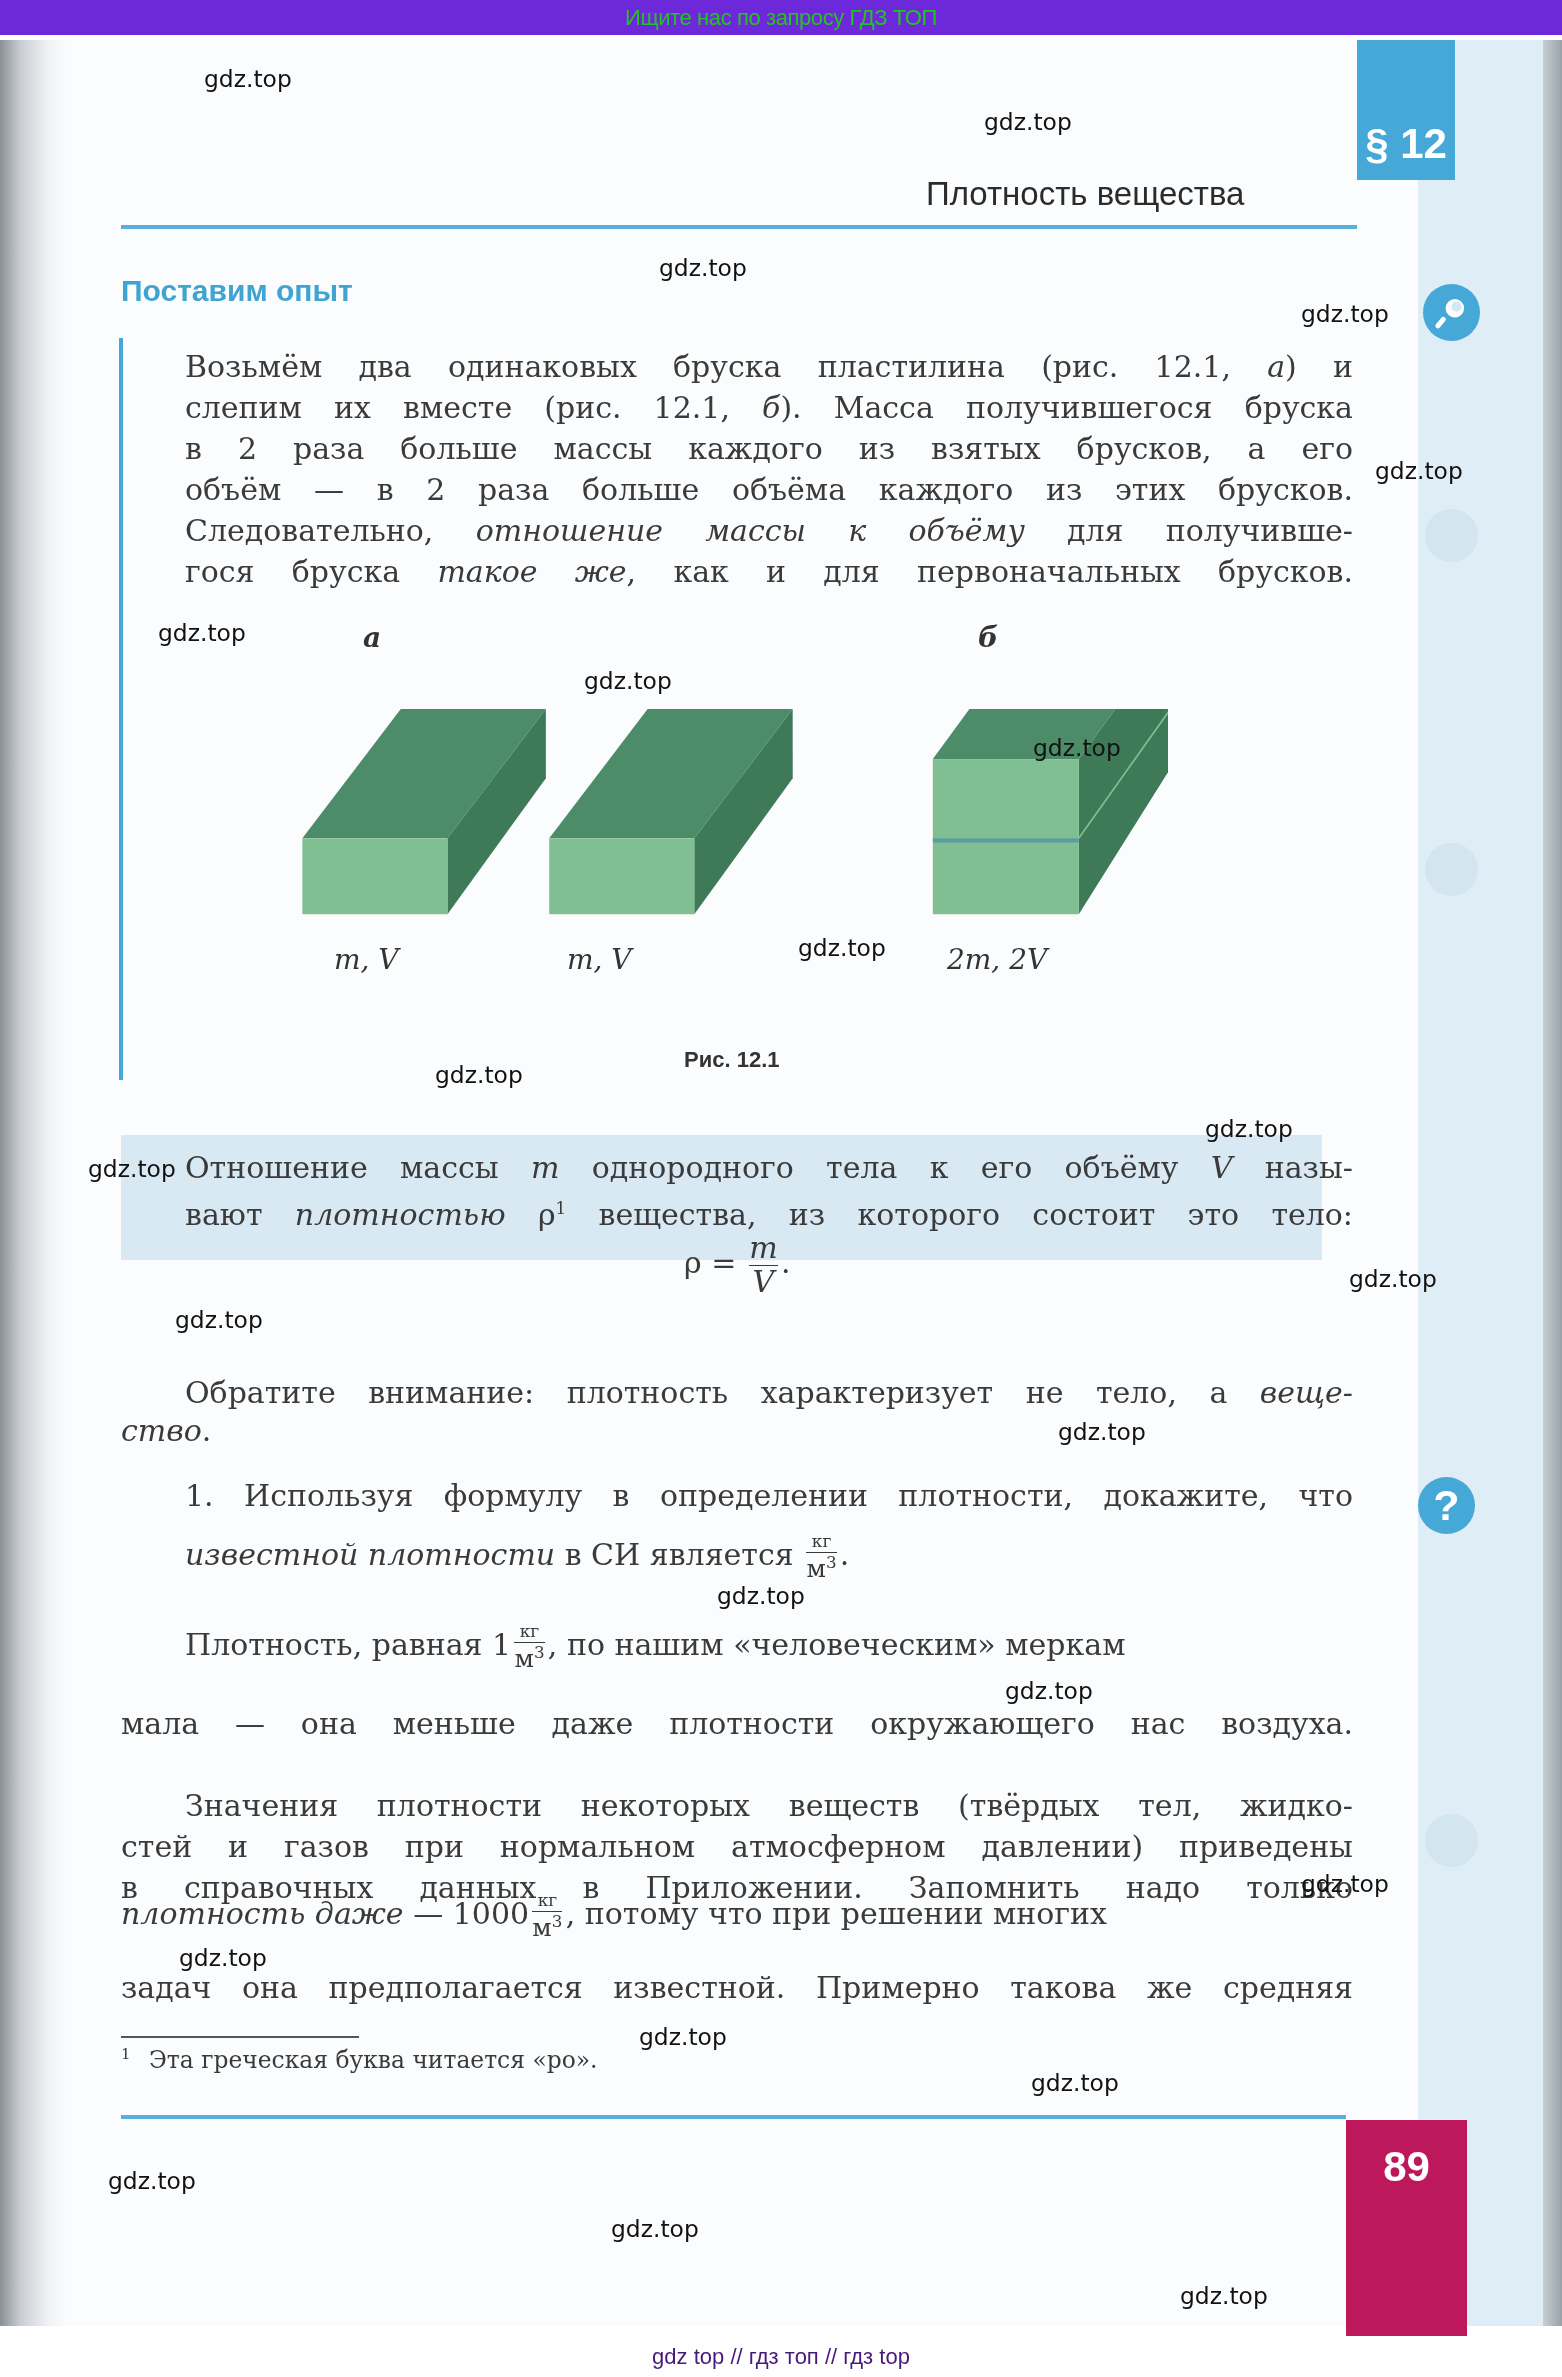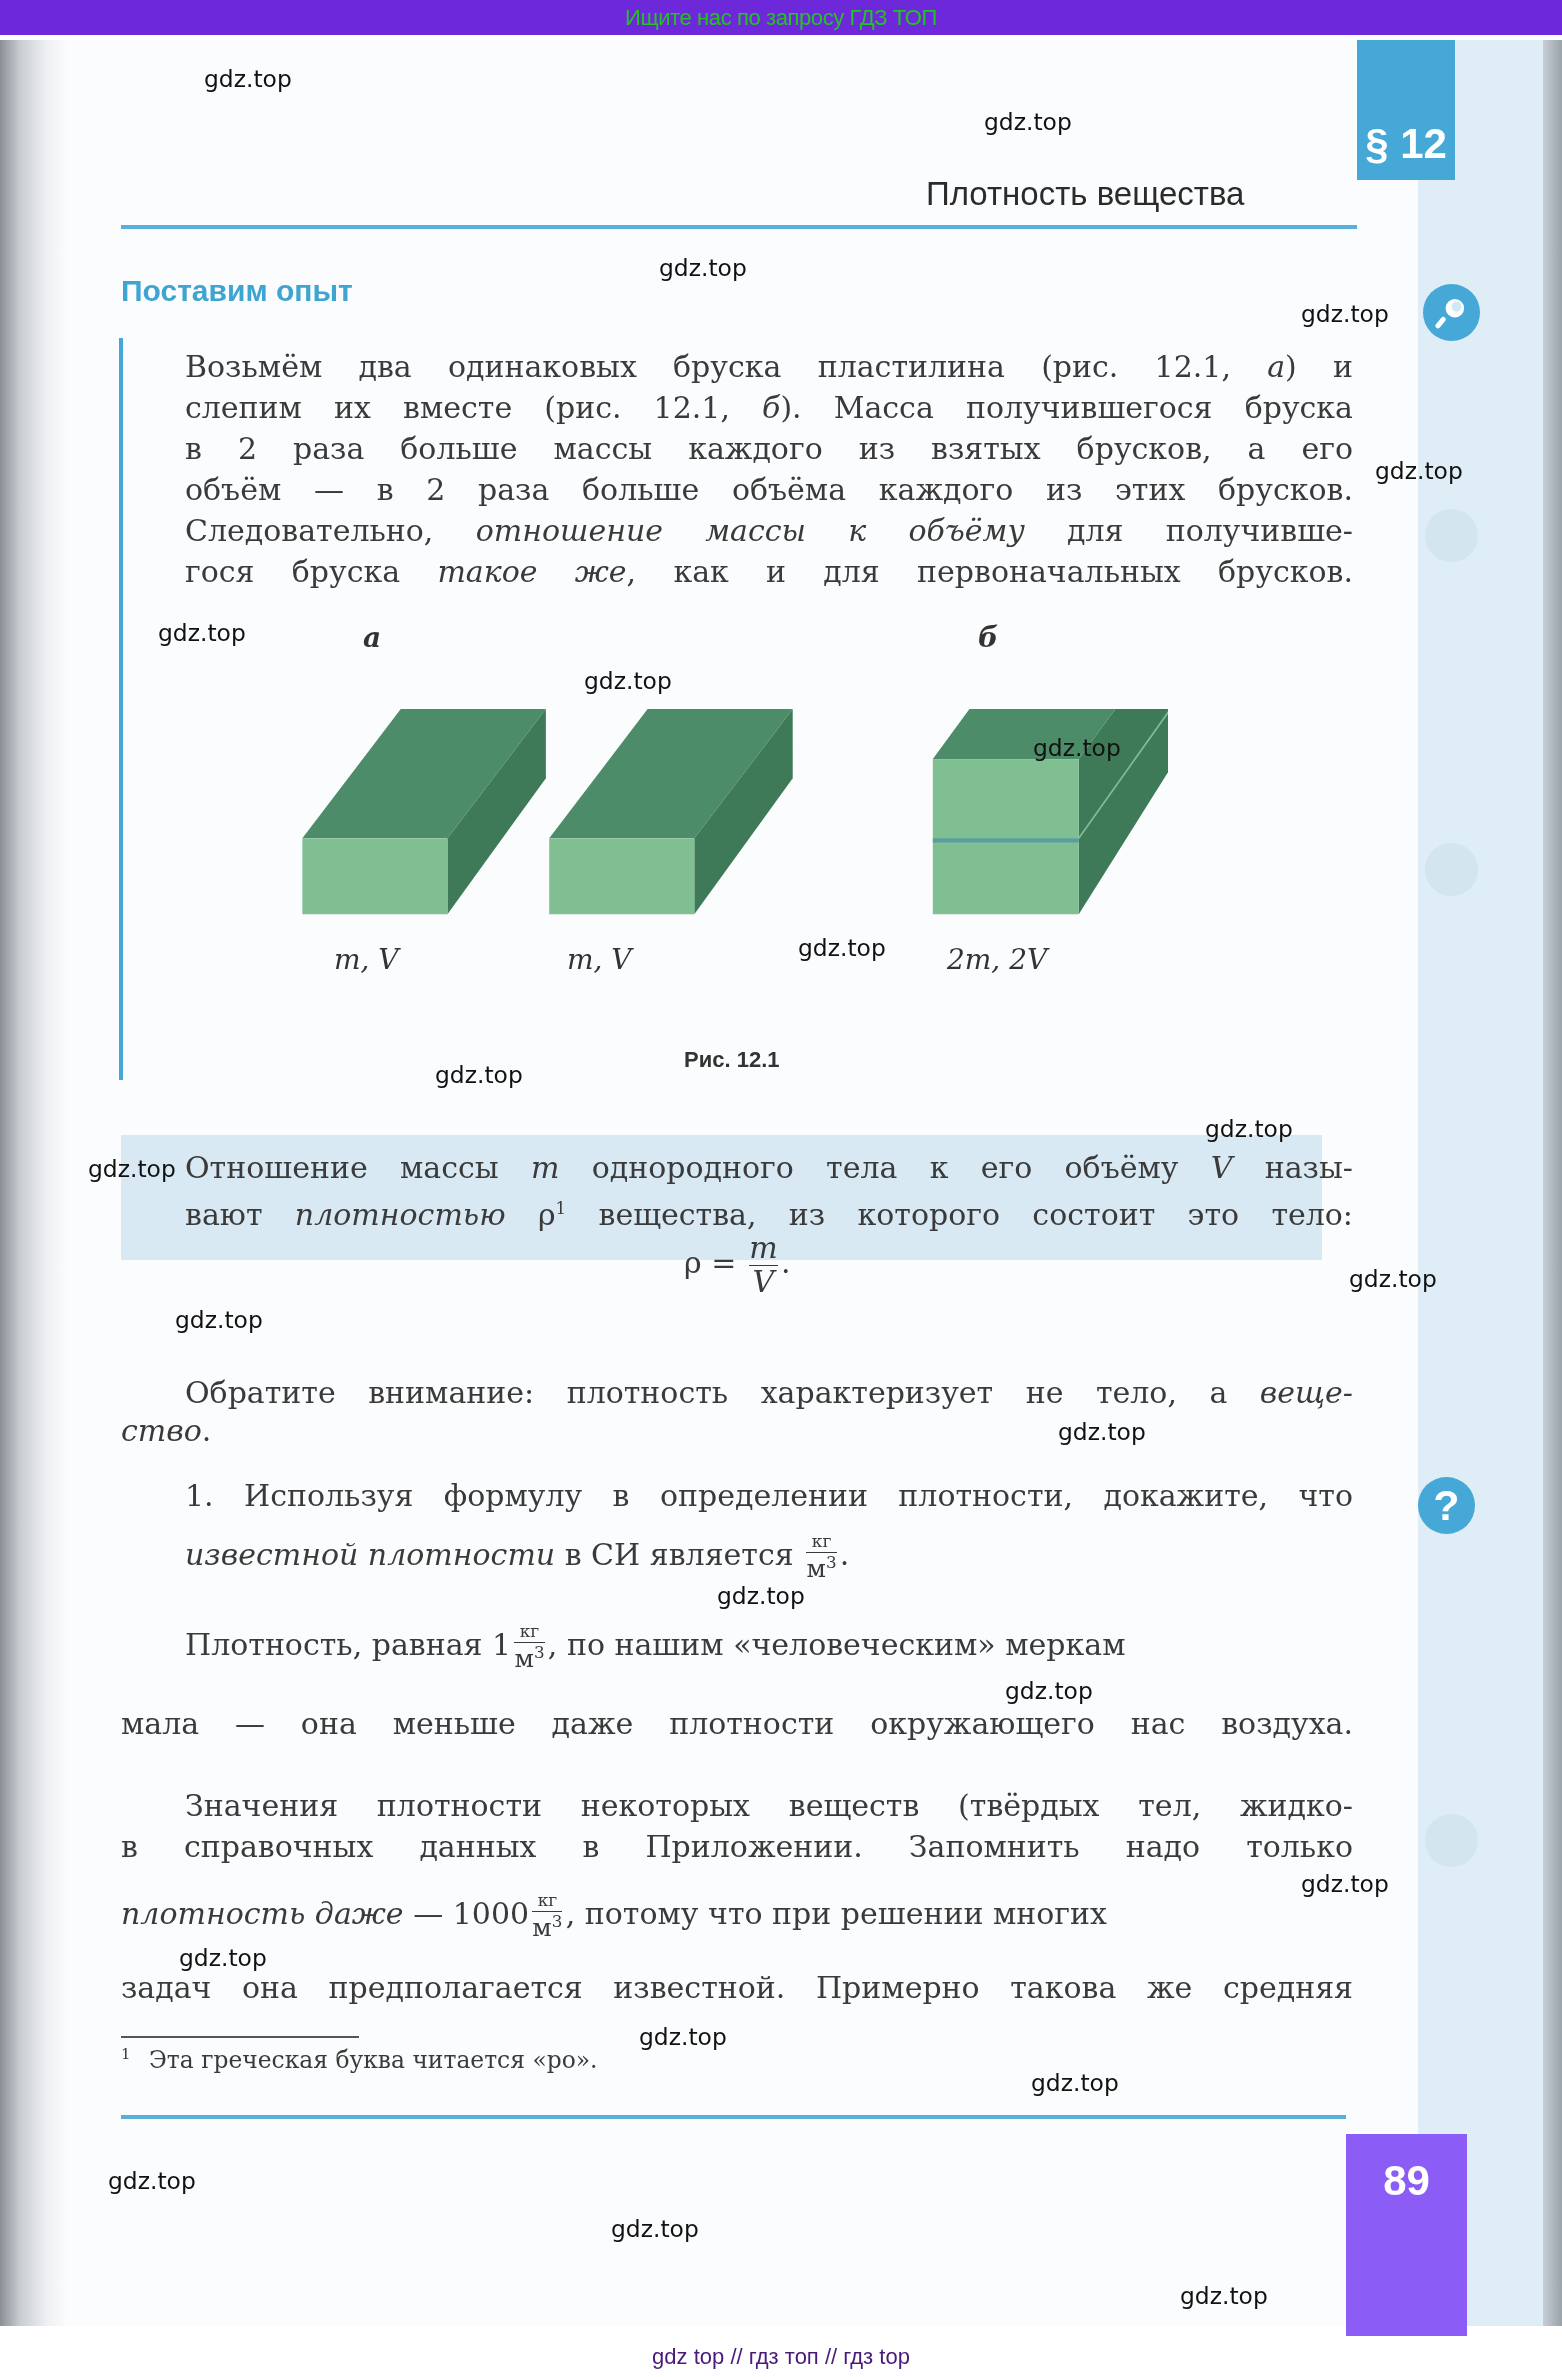--- a/index.html
+++ b/index.html
@@ -19,21 +19,21 @@
   .vbar{left:119px;top:338px;width:4.2px;height:742px;background:#46a8d6;}
   .para{left:185px;width:1168px;font-size:30px;line-height:41px;text-align:justify;text-align-last:justify;}
   .para i{font-style:italic;}
   .line{display:block;height:41px;white-space:nowrap;text-align:justify;text-align-last:justify;}
   .fig-label{font-style:italic;font-weight:bold;font-size:28px;color:#333;}
   .fig-cap{font-family:"Liberation Sans",sans-serif;font-weight:bold;font-size:22px;color:#333;}
   .def-box{left:121px;top:1135px;width:1201px;height:125px;background:#d8e9f3;}
   .icon-circle{width:57px;height:57px;border-radius:50%;background:#46a8d6;display:flex;align-items:center;justify-content:center;color:#fff;font-family:"Liberation Sans",sans-serif;font-weight:bold;font-size:43px;}
   .faint-circle{width:53px;height:53px;border-radius:50%;background:#d3e5ef;}
   .footer-rule{left:121px;top:2115px;width:1225px;height:4.2px;background:#5ab0d8;}
-  .page-num{left:1346px;top:2120px;width:121px;height:219px;background:#8b5cf6;margin-top:14px;}
+  .page-num{left:1346px;top:2120px;width:121px;height:219px;background:#be185d;}
   .page-num span{position:absolute;left:0;right:0;top:23.4px;text-align:center;color:#fff;font-family:"Liberation Sans",sans-serif;font-weight:bold;font-size:42px;}
   .bottom-banner{left:0;top:2336px;width:1562px;height:42px;background:#fff;text-align:center;}
   .bottom-banner span{color:#4a1a7a;font-family:"Liberation Sans",sans-serif;font-size:22px;line-height:42px;}
   .wm{font-family:"DejaVu Sans",sans-serif;font-size:23.4px;color:#111;}
   .frac{display:inline-block;vertical-align:middle;text-align:center;line-height:1;margin:0 3.3px;}
   .frac .num{display:block;font-size:17px;padding-bottom:1.7px;border-bottom:1.7px solid #3a3a3a;}
   .frac .den{display:block;font-size:25px;padding-top:1.7px;}
   .frac sup{font-size:16.7px;}
   .footnote-rule{left:121px;top:2036px;width:238px;height:1.7px;background:#555;}
   .footnote{left:121px;top:2045px;font-size:23.4px;}
@@ -126,20 +126,21 @@
 </div>
 
 <div class="abs" style="left:185px;top:1623px;width:1168px;font-size:30px;white-space:nowrap;">
   <span>Плотность, равная 1</span><span class="frac"><span class="num">кг</span><span class="den"><span>м</span><sup>3</sup></span></span><span>, по нашим «человеческим» меркам</span>
 </div>
 <div class="abs para" style="left:121px;width:1232px;top:1703px;">
   <span class="line">мала — она меньше даже плотности окружающего нас воздуха.</span>
 </div>
 <div class="abs para" style="left:121px;width:1232px;top:1785px;">
   <span class="line" style="padding-left:64px;">Значения плотности некоторых веществ (твёрдых тел, жидко-</span>
+  <span class="line">стей и газов при нормальном атмосферном давлении) приведены</span>
   <span class="line">в справочных данных в Приложении. Запомнить надо только</span>
 </div>
 <div class="abs" style="left:121px;top:1892px;width:1232px;font-size:30px;white-space:nowrap;">
   <i>плотность даже</i><span> — 1000</span><span class="frac"><span class="num">кг</span><span class="den"><span>м</span><sup>3</sup></span></span><span>, потому что при решении многих</span>
 </div>
 <div class="abs para" style="left:121px;width:1232px;top:1967px;">
   <span class="line">задач она предполагается известной. Примерно такова же средняя</span>
 </div>
 
 <div class="abs footnote-rule"></div>

